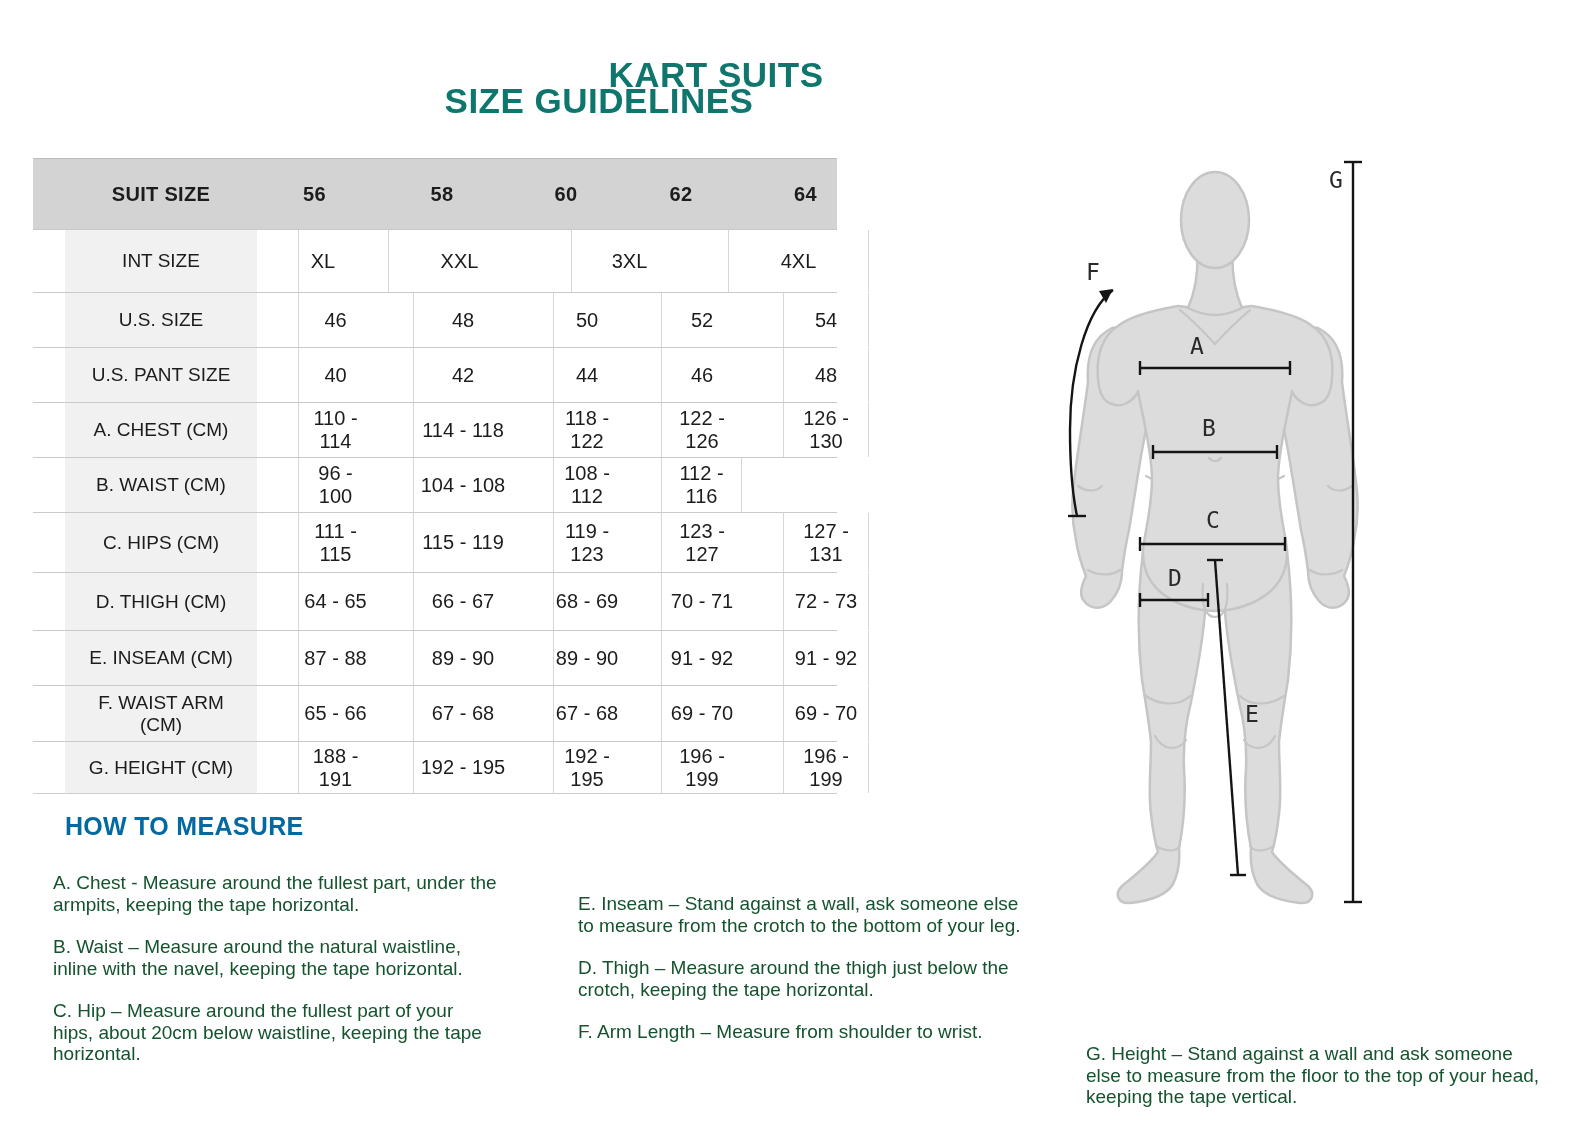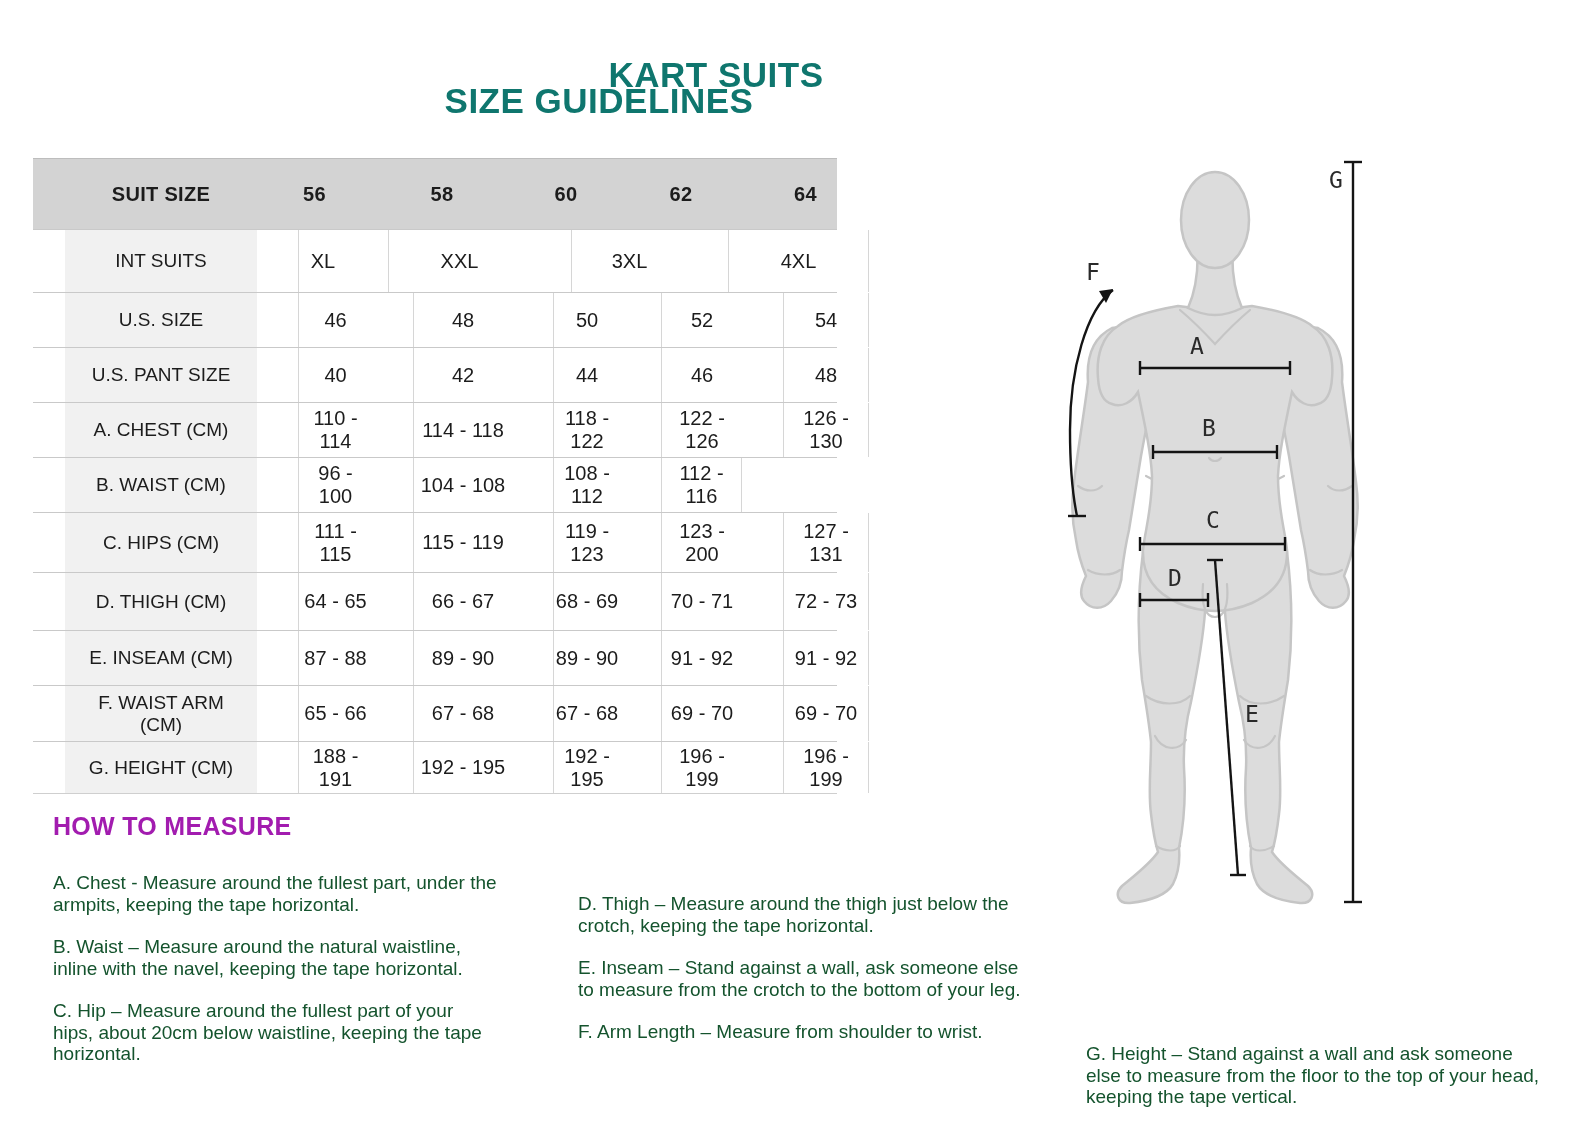--- a/index.html
+++ b/index.html
@@ -21,22 +21,22 @@
   .trow.last{border-bottom:1px solid #cfcfcf;}
   .cell{display:flex;align-items:center;justify-content:center;text-align:center;
         font-size:20px;background:#fff;}
   .cell.label{background:#f1f1f1;font-size:19px;padding:0 20px;line-height:22px;}
   .trow.head .cell{background:transparent;font-weight:bold;letter-spacing:.3px;}
   .trow.head .cell.label{background:transparent;font-size:20px;}
   .cell.v{border-left:1px solid #d6d6d6;margin-left:41px;}
   .cell.vr{border-right:1px solid #d6d6d6;}
 
   
-  .howto-heading{position:absolute;left:53px;top:812px;font-size:25px;font-weight:bold;
-                 letter-spacing:.3px;color:#a21caf;}
+  .howto-heading{position:absolute;left:65px;top:812px;font-size:25px;font-weight:bold;
+                 letter-spacing:.3px;color:#0369a1;}
   .mcol{position:absolute;}
   .mcol p{margin:0 0 21px 0;font-size:19px;line-height:21.5px;color:#14532d;}
   .mcol.c1{left:53px;top:872px;width:445px;}
   .mcol.c2{left:578px;top:893px;width:452px;}
   .mcol.c3{left:1086px;top:998px;width:458px;margin-top:45px;}
 
   
   .figure-svg{position:absolute;left:1000px;top:140px;}
   .body-fill{fill:#dcdcdc;stroke:#c5c5c5;stroke-width:2.5;}
   .body-line{fill:none;stroke:#c5c5c5;stroke-width:2.2;stroke-linecap:round;}
@@ -57,21 +57,21 @@
     <div class="trow cols-std head" style="height:70px">
       <div class="cell label">SUIT SIZE</div>
       <div class="cell">56</div>
       <div class="cell">58</div>
       <div class="cell">60</div>
       <div class="cell">62</div>
       <div class="cell">64</div>
     </div>
 
     <div class="trow cols-int" style="height:62px">
-      <div class="cell label">INT SUITS</div>
+      <div class="cell label">INT SIZE</div>
       <div class="cell v">XL</div>
       <div class="cell v">XXL</div>
       <div class="cell v">3XL</div>
       <div class="cell v vr">4XL</div>
     </div>
 
     <div class="trow cols-std" style="height:54px">
       <div class="cell label">U.S. SIZE</div>
       <div class="cell v">46</div>
       <div class="cell v">48</div>
@@ -104,21 +104,21 @@
       <div class="cell v">104 - 108</div>
       <div class="cell v">108 - 112</div>
       <div class="cell v vr">112 - 116</div>
     </div>
 
     <div class="trow cols-std" style="height:59px">
       <div class="cell label">C. HIPS (CM)</div>
       <div class="cell v">111 - 115</div>
       <div class="cell v">115 - 119</div>
       <div class="cell v">119 - 123</div>
-      <div class="cell v">123 - 200</div>
+      <div class="cell v">123 - 127</div>
       <div class="cell v vr">127 - 131</div>
     </div>
 
     <div class="trow cols-std" style="height:57px">
       <div class="cell label">D. THIGH (CM)</div>
       <div class="cell v">64 - 65</div>
       <div class="cell v">66 - 67</div>
       <div class="cell v">68 - 69</div>
       <div class="cell v">70 - 71</div>
       <div class="cell v vr">72 - 73</div>
@@ -154,22 +154,22 @@
   </div>
 
   <div class="howto-heading">HOW TO MEASURE</div>
 
   <div class="mcol c1">
     <p>A. Chest - Measure around the fullest part, under the armpits, keeping the tape horizontal.</p>
     <p>B. Waist – Measure around the natural waistline, inline with the navel, keeping the tape horizontal.</p>
     <p>C. Hip – Measure around the fullest part of your hips, about 20cm below waistline, keeping the tape horizontal.</p>
   </div>
   <div class="mcol c2">
+    <p>E. Inseam – Stand against a wall, ask someone else to measure from the crotch to the bottom of your leg.</p>
     <p>D. Thigh – Measure around the thigh just below the crotch, keeping the tape horizontal.</p>
-    <p>E. Inseam – Stand against a wall, ask someone else to measure from the crotch to the bottom of your leg.</p>
     <p>F. Arm Length – Measure from shoulder to wrist.</p>
   </div>
   <div class="mcol c3">
     <p>G. Height – Stand against a wall and ask someone else to measure from the floor to the top of your head, keeping the tape vertical.</p>
   </div>
 
   <svg class="figure-svg" width="420" height="780" viewBox="0 0 420 780">
 
     <g>
 

